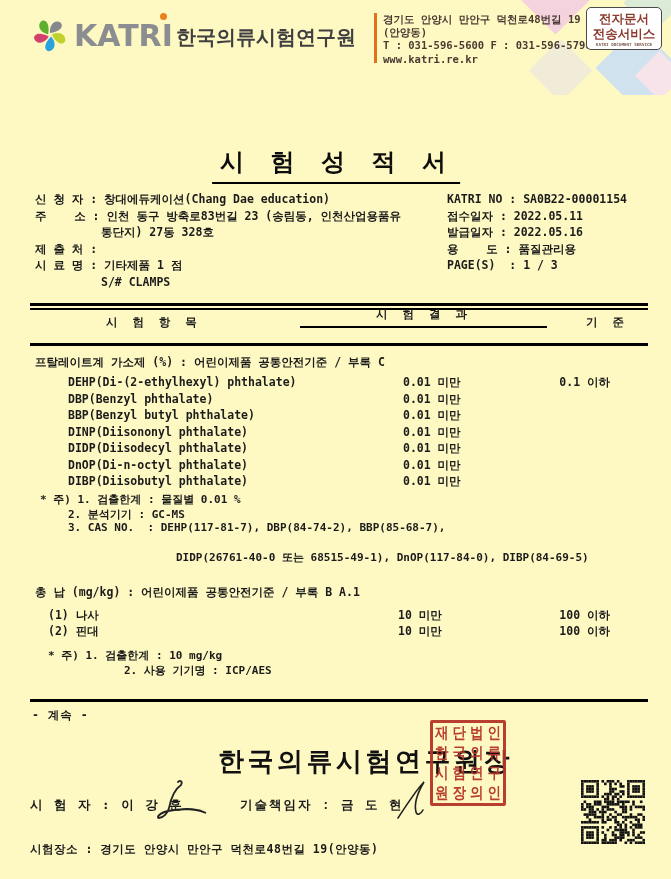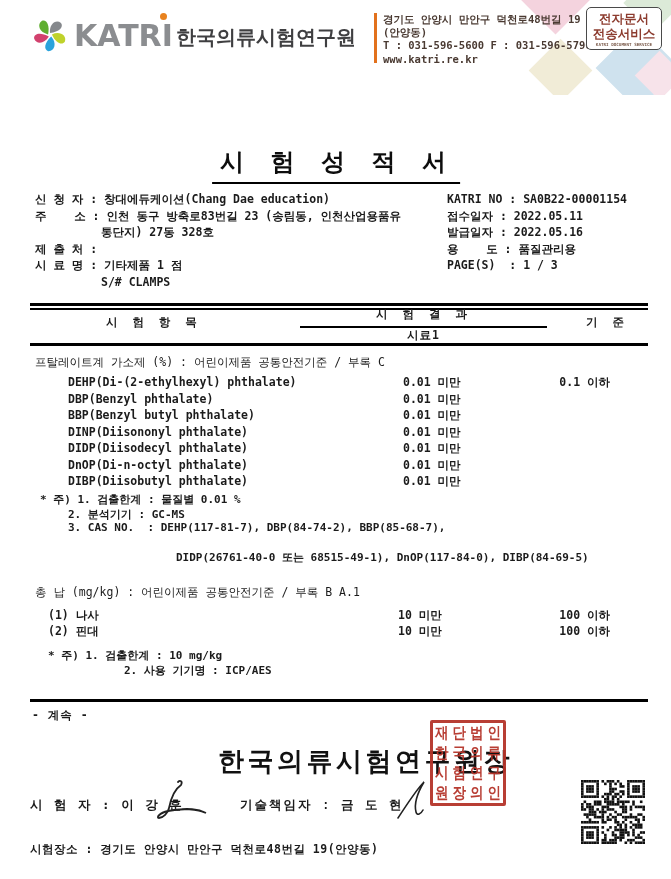--- a/index.html
+++ b/index.html
@@ -1,16 +1,16 @@
 <!DOCTYPE html>
 <html><head>
 <meta charset="utf-8">
 <style>
   html,body{margin:0;padding:0;background:#e8e8e8;}
-  .page{position:relative;width:671px;height:879px;background:#ffffff;overflow:hidden;
+  .page{position:relative;width:671px;height:879px;background:#fef9c3;overflow:hidden;
         font-family:"DejaVu Sans Mono","DejaVu Sans",sans-serif;color:#1b1b1b;}
   .abs{position:absolute;}
   .pre{white-space:pre;}
 
   
   .pinwheel{left:32px;top:16px;}
   .brand{left:74px;top:18px;font-family:"DejaVu Sans",sans-serif;font-size:30px;font-weight:700;
          color:#8b8d90;letter-spacing:0px;}
   .brand-dot{left:160px;top:13px;width:7px;height:7px;border-radius:50%;background:#e8821e;}
   .orgname{left:176px;top:24px;font-family:"DejaVu Sans",sans-serif;font-size:20px;font-weight:700;color:#3f3f41;}
@@ -40,21 +40,21 @@
   .rend{top:699px;height:2.5px;}
   .res-underline{left:300px;width:247px;top:326px;height:1.5px;background:#000;}
 
   .th{font-size:11.5px;font-weight:700;letter-spacing:4px;}
   .th-item{left:106px;top:315px;}
   .th-result{left:300px;width:247px;top:307px;text-align:center;}
   .th-sample{left:300px;width:247px;top:328px;text-align:center;letter-spacing:1px;}
   .th-std{left:586px;top:315px;}
 
   
-  .sect{font-size:11.5px;font-weight:400;}
+  .sect{font-size:11.5px;font-weight:700;}
   .prow{left:0;width:671px;height:16px;}
   .c-name{position:absolute;left:68px;white-space:pre;font-size:11.5px;font-weight:700;}
   .c-name2{position:absolute;left:48px;white-space:pre;font-size:11.5px;font-weight:700;}
   .c-res{position:absolute;left:403px;white-space:pre;font-size:11.5px;font-weight:700;text-align:center;}
   .c-res2{position:absolute;left:398px;white-space:pre;font-size:11.5px;font-weight:700;}
   .c-std{position:absolute;left:538px;width:72px;text-align:right;white-space:pre;font-size:11.5px;font-weight:700;}
   .note{font-size:11px;font-weight:700;white-space:pre;}
 
   .continued{left:32px;top:708px;font-size:11.5px;font-weight:700;letter-spacing:1px;}
 
@@ -131,21 +131,20 @@
     <div class="pre">발급일자 : 2022.05.16</div>
     <div class="pre">용    도 : 품질관리용</div>
     <div class="pre">PAGE(S)  : 1 / 3</div>
   </div>
 
   <div class="abs rule rt1"></div>
   <div class="abs rule rt2"></div>
   <div class="abs th th-item">시 험 항 목</div>
   <div class="abs th th-result">시 험 결 과</div>
   <div class="abs res-underline"></div>
-  <div class="abs th th-sample">시료1</div>
   <div class="abs th th-std">기 준</div>
   <div class="abs rule rb"></div>
 
   <div class="abs sect" style="left:35px;top:355px;">프탈레이트계 가소제 (%) : 어린이제품 공통안전기준 / 부록 C</div>
 
   <div class="abs prow" style="top:375px;">
     <span class="c-name">DEHP(Di-(2-ethylhexyl) phthalate)</span>
     <span class="c-res">0.01 미만</span>
     <span class="c-std">0.1 이하</span>
   </div>

